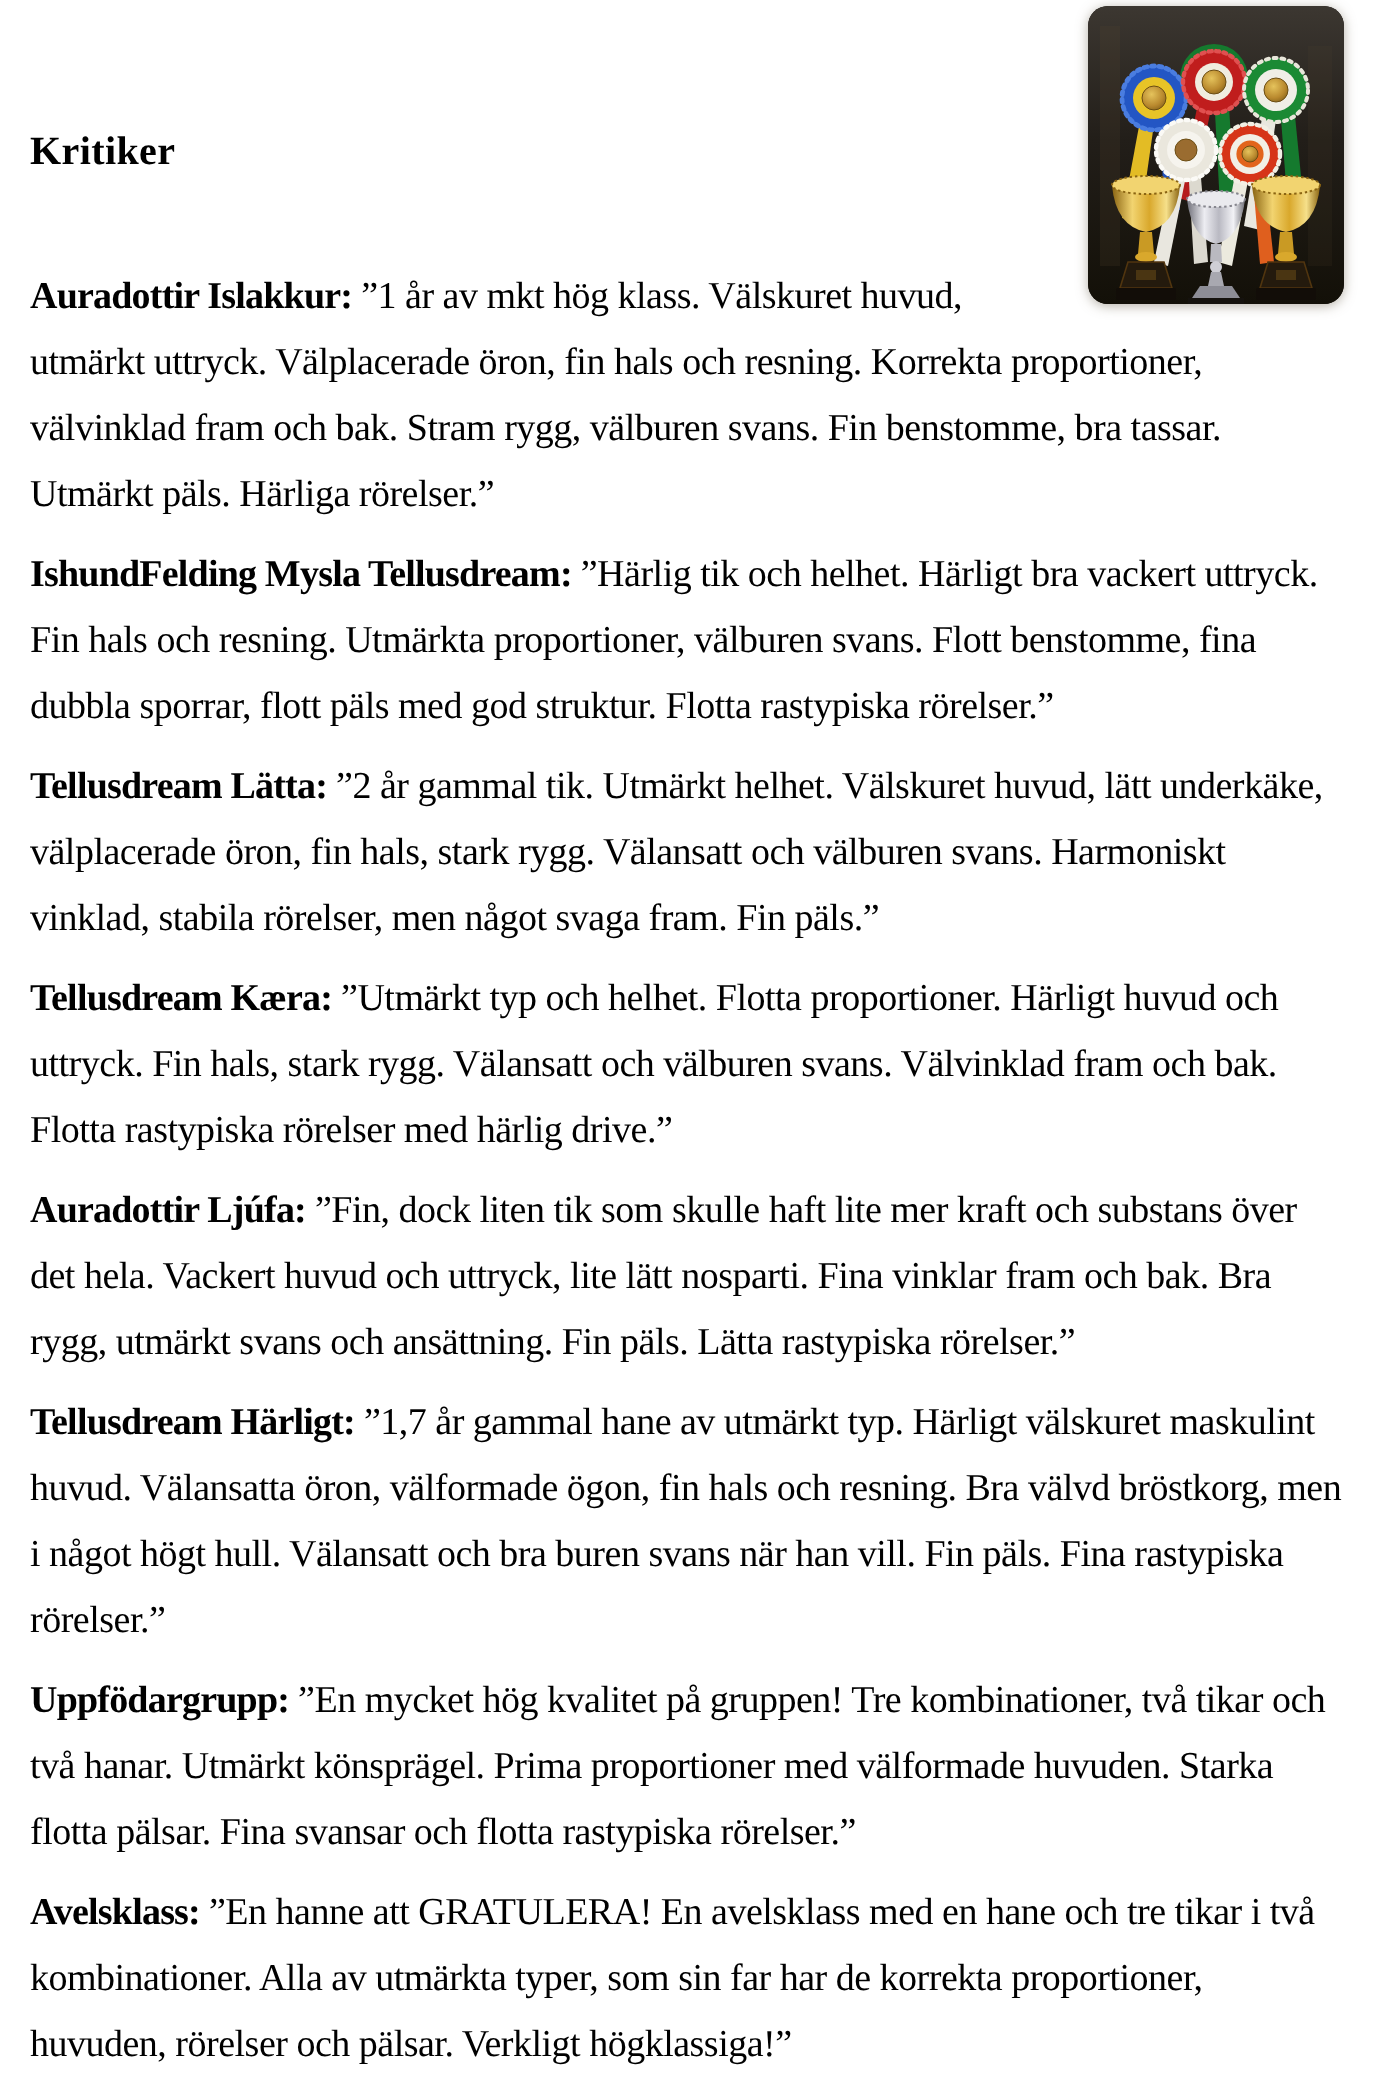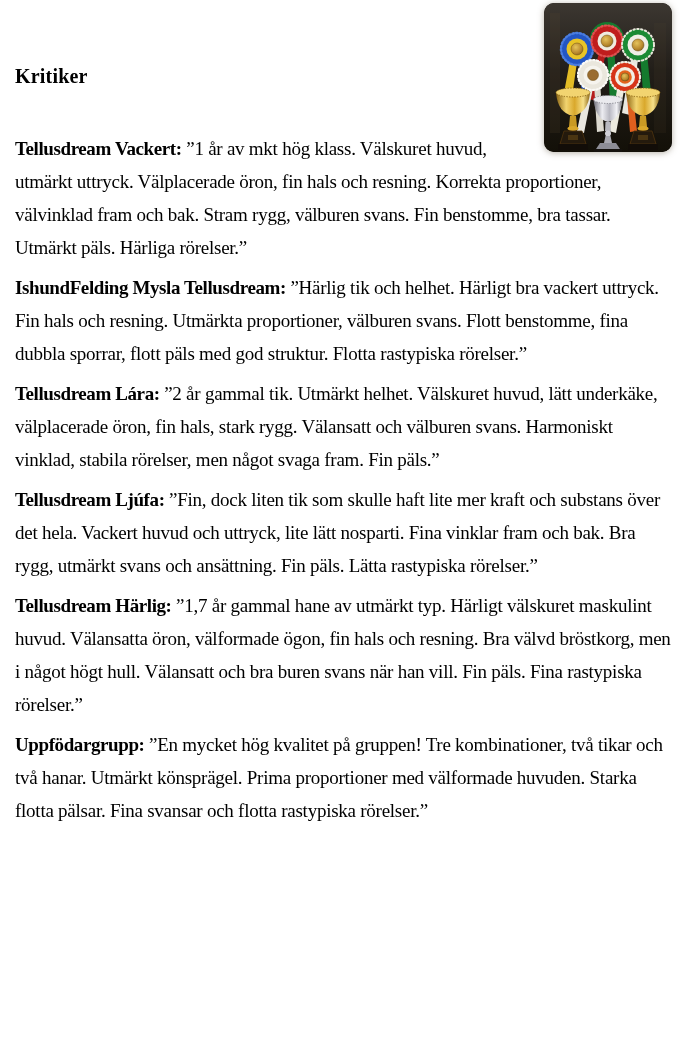--- a/index.html
+++ b/index.html
@@ -135,44 +135,52 @@
       <ellipse cx="99" cy="125.5" rx="5.5" ry="2.5" fill="#d9a82c"></ellipse>
       <polygon points="90,128 108,128 112,141 86,141" fill="#241a0d" stroke="#51350f" stroke-width="0.8"></polygon>
       <rect x="84" y="141" width="30" height="6" rx="1" fill="#120d08"></rect>
       <rect x="94" y="132" width="10" height="5" fill="#4a3512"></rect>
     </svg>
   </figure>
 
   <h1 class="title">Kritiker</h1>
 
   <p class="crit first">
-    <strong>Tellusdream Vackert:</strong>
+    <strong>Auradottir Islakkur:</strong>
     <span>”1 år av mkt hög klass. Välskuret huvud, utmärkt uttryck. Välplacerade öron, fin hals och resning. Korrekta proportioner, välvinklad fram och bak. Stram rygg, välburen svans. Fin benstomme, bra tassar. Utmärkt päls. Härliga rörelser.”</span>
   </p>
 
   <p class="crit">
     <strong>IshundFelding Mysla Tellusdream:</strong>
     <span>”Härlig tik och helhet. Härligt bra vackert uttryck. Fin hals och resning. Utmärkta proportioner, välburen svans. Flott benstomme, fina dubbla sporrar, flott päls med god struktur. Flotta rastypiska rörelser.”</span>
   </p>
 
   <p class="crit">
-    <strong>Tellusdream Lára:</strong>
+    <strong>Tellusdream Lätta:</strong>
     <span>”2 år gammal tik. Utmärkt helhet. Välskuret huvud, lätt underkäke, välplacerade öron, fin hals, stark rygg. Välansatt och välburen svans. Harmoniskt vinklad, stabila rörelser, men något svaga fram. Fin päls.”</span>
   </p>
 
+  <p class="crit">
+    <strong>Tellusdream Kæra:</strong>
+    <span>”Utmärkt typ och helhet. Flotta proportioner. Härligt huvud och uttryck. Fin hals, stark rygg. Välansatt och välburen svans. Välvinklad fram och bak. Flotta rastypiska rörelser med härlig drive.”</span>
+  </p>
 
   <p class="crit">
-    <strong>Tellusdream Ljúfa:</strong>
+    <strong>Auradottir Ljúfa:</strong>
     <span>”Fin, dock liten tik som skulle haft lite mer kraft och substans över det hela. Vackert huvud och uttryck, lite lätt nosparti. Fina vinklar fram och bak. Bra rygg, utmärkt svans och ansättning. Fin päls. Lätta rastypiska rörelser.”</span>
   </p>
 
   <p class="crit">
-    <strong>Tellusdream Härlig:</strong>
+    <strong>Tellusdream Härligt:</strong>
     <span>”1,7 år gammal hane av utmärkt typ. Härligt välskuret maskulint huvud. Välansatta öron, välformade ögon, fin hals och resning. Bra välvd bröstkorg, men i något högt hull. Välansatt och bra buren svans när han vill. Fin päls. Fina rastypiska rörelser.”</span>
   </p>
 
   <p class="crit">
     <strong>Uppfödargrupp:</strong>
     <span>”En mycket hög kvalitet på gruppen! Tre kombinationer, två tikar och två hanar. Utmärkt könsprägel. Prima proportioner med välformade huvuden. Starka flotta pälsar. Fina svansar och flotta rastypiska rörelser.”</span>
   </p>
 
+  <p class="crit">
+    <strong>Avelsklass:</strong>
+    <span>”En hanne att GRATULERA! En avelsklass med en hane och tre tikar i två kombinationer. Alla av utmärkta typer, som sin far har de korrekta proportioner, huvuden, rörelser och pälsar. Verkligt högklassiga!”</span>
+  </p>
 
 </div>
 
 </body></html>

